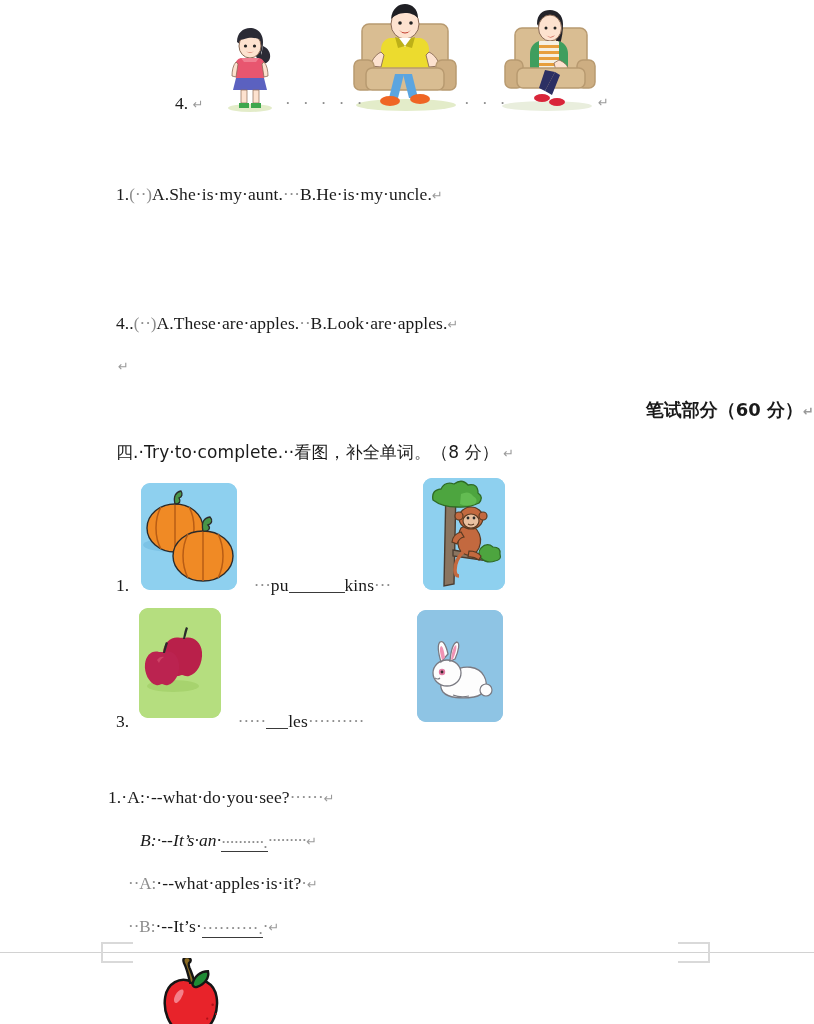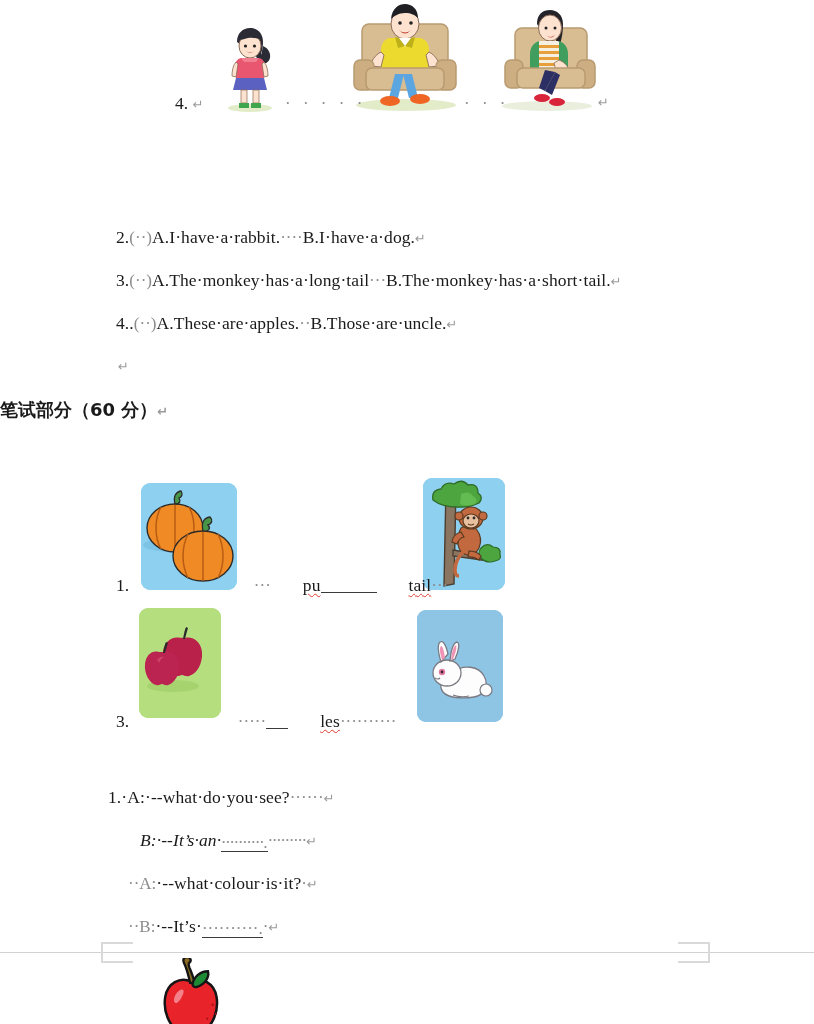--- a/index.html
+++ b/index.html
@@ -44,30 +44,28 @@
     font-family: "DejaVu Sans", sans-serif;
     vertical-align: baseline;
   }
   .blank {
     display: inline-block;
     border-bottom: 1.3px solid #3a3a3a;
     height: 1em;
     vertical-align: -2px;
   }
   .sq {
-    text-decoration: underline;
     text-decoration-color: #e03a2f;
     text-decoration-style: wavy;
     text-decoration-thickness: 1px;
     text-underline-offset: 2px;
-    margin-left: 32px;
   }
   .heading-center {
     position: absolute;
-    text-align: left;
+    text-align: right;
     font-weight: bold;
     font-family: "DejaVu Sans", "Liberation Sans", sans-serif;
     font-size: 18px;
     white-space: nowrap;
   }
   
   .pic {
     position: absolute;
     border-radius: 9px;
     overflow: hidden;
@@ -198,39 +196,40 @@
 
   <div class="line" style="left:175px; top:95px;">
     <span>4.</span>
     <span class="pil">↵</span>
   </div>
   <div class="line dot" style="left:285px; top:95px; letter-spacing:4px;">· · · · ·</div>
   <div class="line dot" style="left:464px; top:95px; letter-spacing:4px;">· · ·</div>
   <div class="line pil" style="left:598px; top:96px;">↵</div>
 
 
-
-  <div class="line" style="left:116px; top:229px;">
-    <span>2.</span><span class="dot">(··)</span><span>A.</span><span>I·have·a·rabbit.</span><span class="dot">····</span><span>B.</span><span>I·have·a·dog.</span><span class="pil">↵</span>
-  </div>
-
-  <div class="line" style="left:116px; top:272px;">
-    <span>3.</span><span class="dot">(··)</span><span>A.</span><span>The·monkey·has·a·long·tail</span><span class="dot">···</span><span>B.</span><span>The·monkey·has·a·short·tail.</span><span class="pil">↵</span>
-  </div>
+  <div class="line" style="left:116px; top:186px;">
+    <span>1.</span><span class="dot">(··)</span><span>A.</span><span>She·is·my·aunt.</span><span class="dot">···</span><span>B.</span><span>He·is·my·uncle.</span><span class="pil">↵</span>
+  </div>
+
+
 
   <div class="line" style="left:116px; top:315px;">
-    <span>4..</span><span class="dot">(··)</span><span>A.</span><span>These·are·apples.</span><span class="dot">··</span><span>B.</span><span>Those·are·uncle.</span><span class="pil">↵</span>
+    <span>4..</span><span class="dot">(··)</span><span>A.</span><span>These·are·apples.</span><span class="dot">··</span><span>B.</span><span>Look·are·apples.</span><span class="pil">↵</span>
   </div>
 
   <div class="line pil" style="left:118px; top:360px;">↵</div>
 
   <div class="heading-center" style="left:0; right:0; top:398px;">
     <span>笔试部分（60 分）</span><span class="pil">↵</span>
   </div>
 
+  <div class="line" style="left:116px; top:444px;">
+    <span class="cn">四.·Try·to·complete.··看图，补全单词。（8 分）</span>
+    <span class="pil">↵</span>
+  </div>
 
   <div class="pic" style="left:141px; top:483px; width:96px; height:107px; background:#8ed0ef;">
     <svg viewBox="0 0 96 107" xmlns="http://www.w3.org/2000/svg">
       <rect width="96" height="107" rx="9" fill="#8ed0ef"></rect>
       <ellipse cx="34" cy="62" rx="32" ry="7" fill="#7cc3e6"></ellipse>
 
       <g>
         <ellipse cx="34" cy="45" rx="28" ry="24" fill="#f08a25" stroke="#2b2b2b" stroke-width="1.4"></ellipse>
         <path d="M34 21v48M20 24c-4 7-5 14-5 21s1 14 5 21M48 24c4 7 5 14 5 21s-1 14-5 21" fill="none" stroke="#b85c14" stroke-width="1.5"></path>
         <path d="M34 21c-2-8 1-12 6-13 2 3 1 6-2 7 2 3 1 6-4 6z" fill="#4a9648" stroke="#2b2b2b" stroke-width="1.3"></path>
@@ -271,21 +270,21 @@
 
         <path d="M46 73q8 0 12 5l-2 4q-6-4-11-3z" fill="#c3693f"></path>
 
         <path d="M40 74q-8 8-8 18 0 6 4 6" fill="none" stroke="#c3693f" stroke-width="3.5"></path>
       </g>
     </svg>
   </div>
 
   <div class="line" style="left:116px; top:574px;">
     <span>1.</span>
-    <span style="display:inline-block;width:120px;"></span><span class="dot">···</span><span class="sq">pu</span><span class="blank" style="width:56px;"></span><span class="sq">tail</span><span class="dot">···</span>
+    <span style="display:inline-block;width:120px;"></span><span class="dot">···</span><span class="sq">pu</span><span class="blank" style="width:56px;"></span><span class="sq">kins</span><span class="dot">···</span>
   </div>
 
 
   <div class="pic" style="left:139px; top:608px; width:82px; height:110px; background:#b5de7f;">
     <svg viewBox="0 0 82 110" xmlns="http://www.w3.org/2000/svg">
       <rect width="82" height="110" rx="9" fill="#b5de7f"></rect>
       <ellipse cx="34" cy="78" rx="26" ry="6" fill="#a7d36e"></ellipse>
 
       <g>
         <path d="M46 30c8-2 16 4 17 14 1 11-5 22-13 24-3 1-5-1-7-1s-4 2-7 1c-8-3-13-14-12-24 1-10 9-16 17-14z" fill="#b9204a"></path>
@@ -334,21 +333,21 @@
 
   <div class="line" style="left:108px; top:789px;">
     <span>1.·A:</span><span>·--what·do·you·see?</span><span class="dot">······</span><span class="pil">↵</span>
   </div>
 
   <div class="line" style="left:140px; top:832px;font-style:italic;">
     <span>B:</span><span>·--It’s·an·</span><span class="dot blank">··········.</span><span class="dot">·········</span><span class="pil">↵</span>
   </div>
 
   <div class="line" style="left:128px; top:875px;">
-    <span class="dot">··A:</span><span>·--what·colour·is·it?</span><span class="dot">·</span><span class="pil">↵</span>
+    <span class="dot">··A:</span><span>·--what·apples·is·it?</span><span class="dot">·</span><span class="pil">↵</span>
   </div>
 
   <div class="line" style="left:128px; top:918px;">
     <span class="dot">··B:</span><span>·--It’s·</span><span class="dot blank">··········.</span><span class="dot">·</span><span class="pil">↵</span>
   </div>
 
   <div class="pagebreak-rule" style="top:952px;"></div>
   <div class="margin-mark" style="left:93px; top:942px;">
     <div class="h" style="left:8px; top:0; width:32px;"></div>
     <div class="h" style="left:8px; top:19px; width:32px;"></div>

